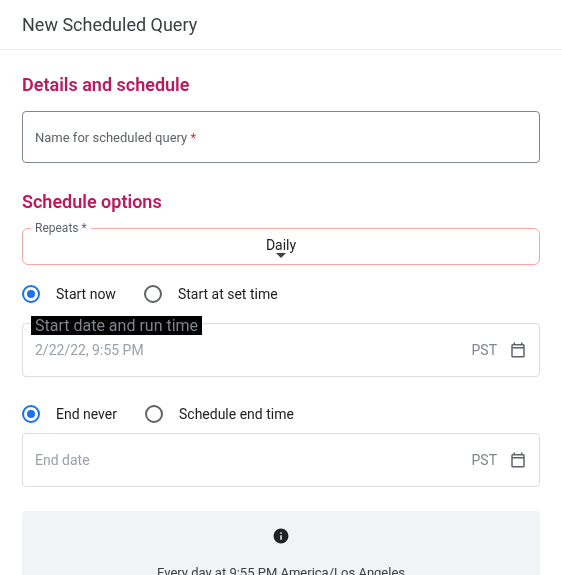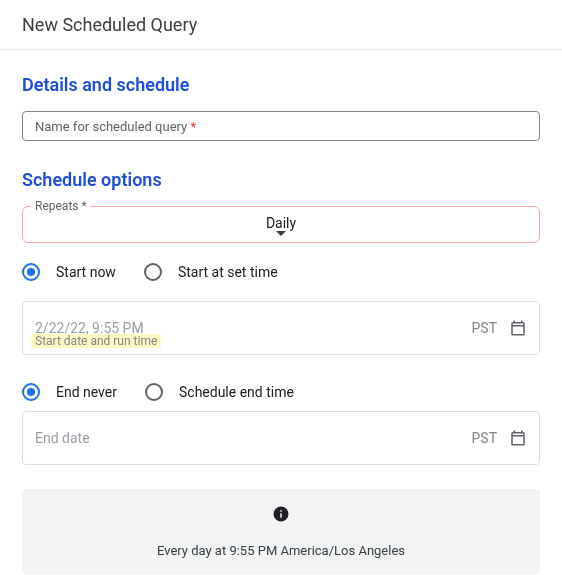--- a/index.html
+++ b/index.html
@@ -19,31 +19,31 @@
       font-size: 18px;
       font-weight: 400;
       color: #3c4043;
     }
     .content {
       padding: 24px 22px 0 22px;
     }
     .section-title {
       font-size: 18px;
       font-weight: 600;
-      color: #1d4ed8;
+      color: #be185d;
       margin-bottom: 16px;
     }
     .section-title.sched {
       margin-top: 28px;
     }
     .text-field {
       position: relative;
       border: 1px solid #80868b;
       border-radius: 4px;
-      height: 30px;
+      height: 52px;
       display: flex;
       align-items: center;
       padding: 0 12px;
     }
     .text-field .placeholder {
       font-size: 13px;
       color: #5f6368;
     }
     .req { color: #d93025; }
     .select-field {
@@ -122,25 +122,24 @@
       padding: 0 12px;
       background: #fff;
     }
     .date-field.disabled {
       color: #9aa0a6;
     }
     .date-field .float-label2 {
       position: absolute;
       top: -8px;
       left: 8px;
-      background: #fef9c3;
+      background: #000000;
       padding: 0 4px;
-      font-size: 12px;
+      font-size: 16px;
       color: #80868b;
-      margin-top: 40px;
     }
     .date-field .value {
       flex: 1;
       font-size: 14px;
     }
     .date-field.disabled .value {
       color: #9aa0a6;
     }
     .date-field .tz {
       font-size: 14px;

